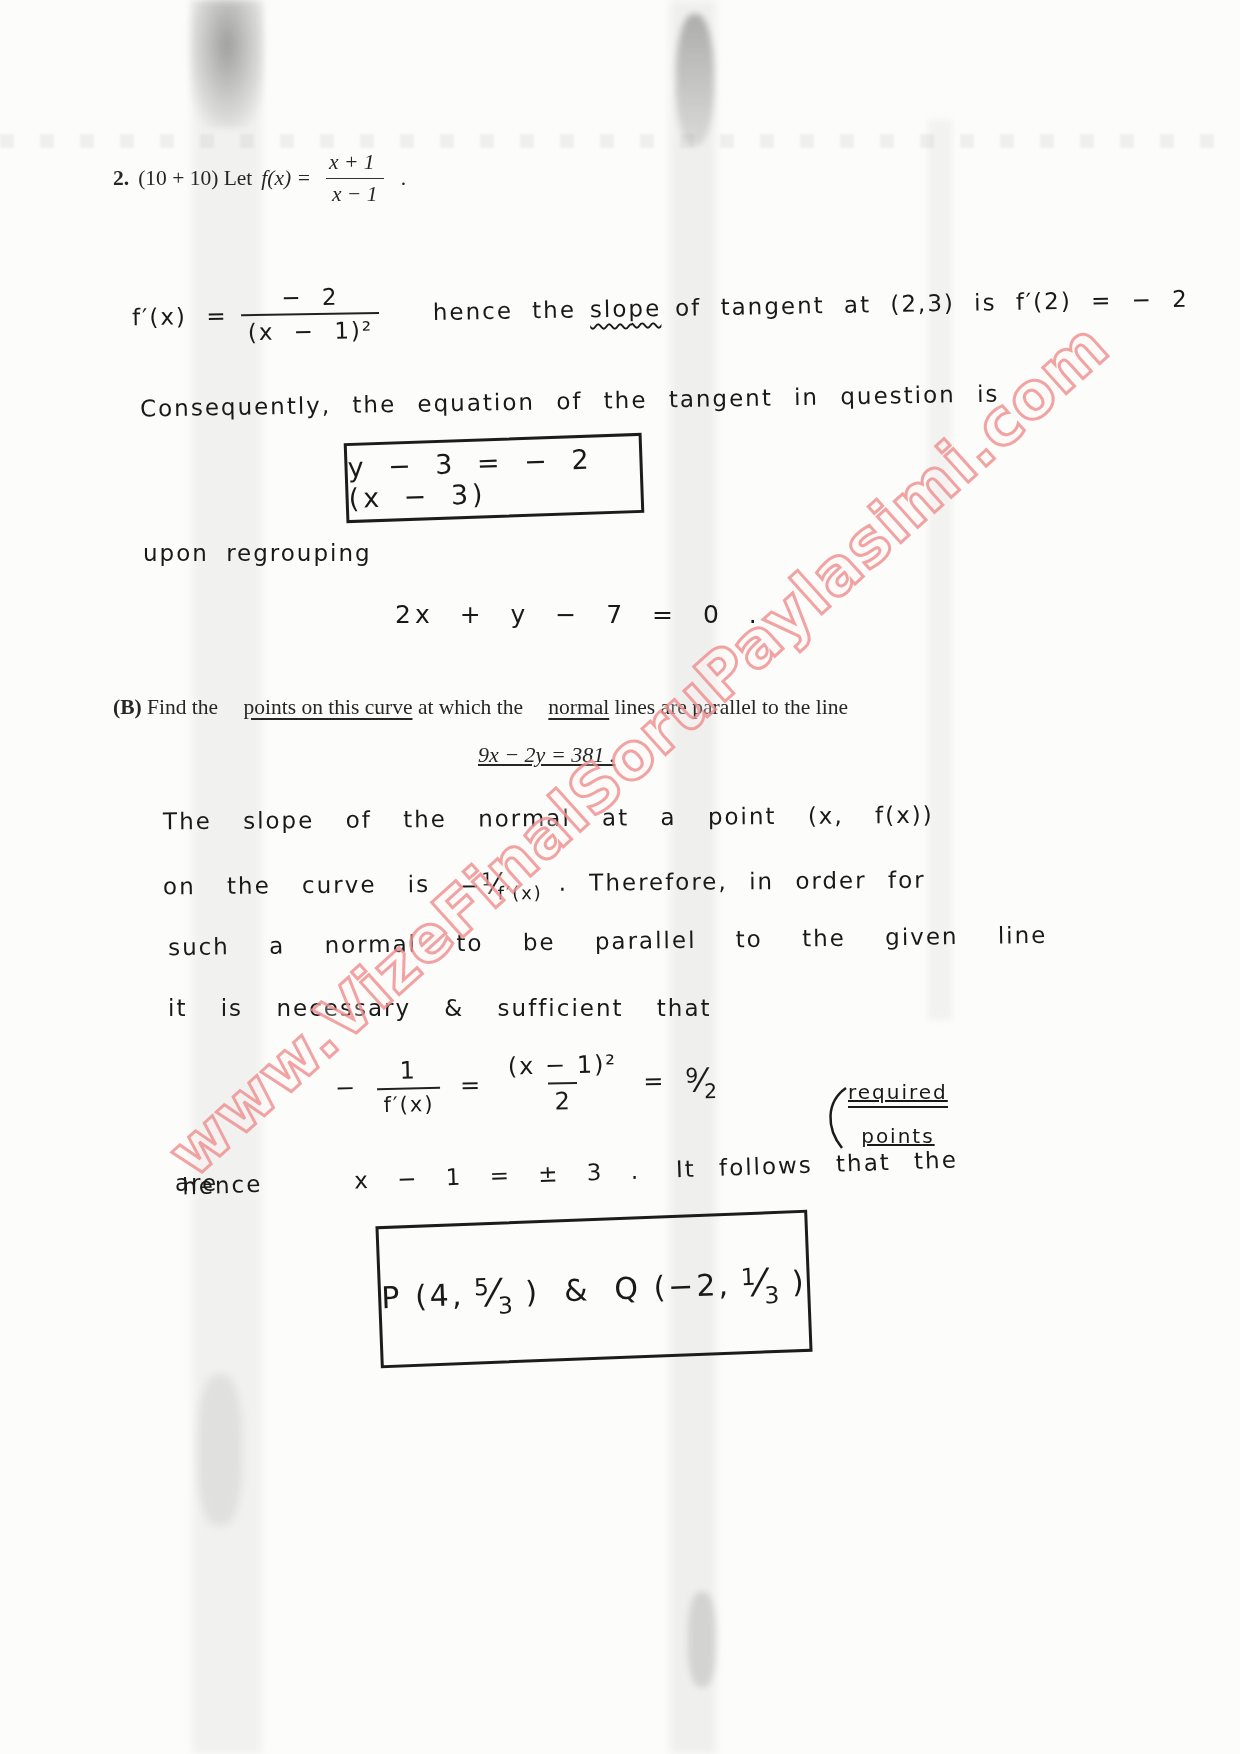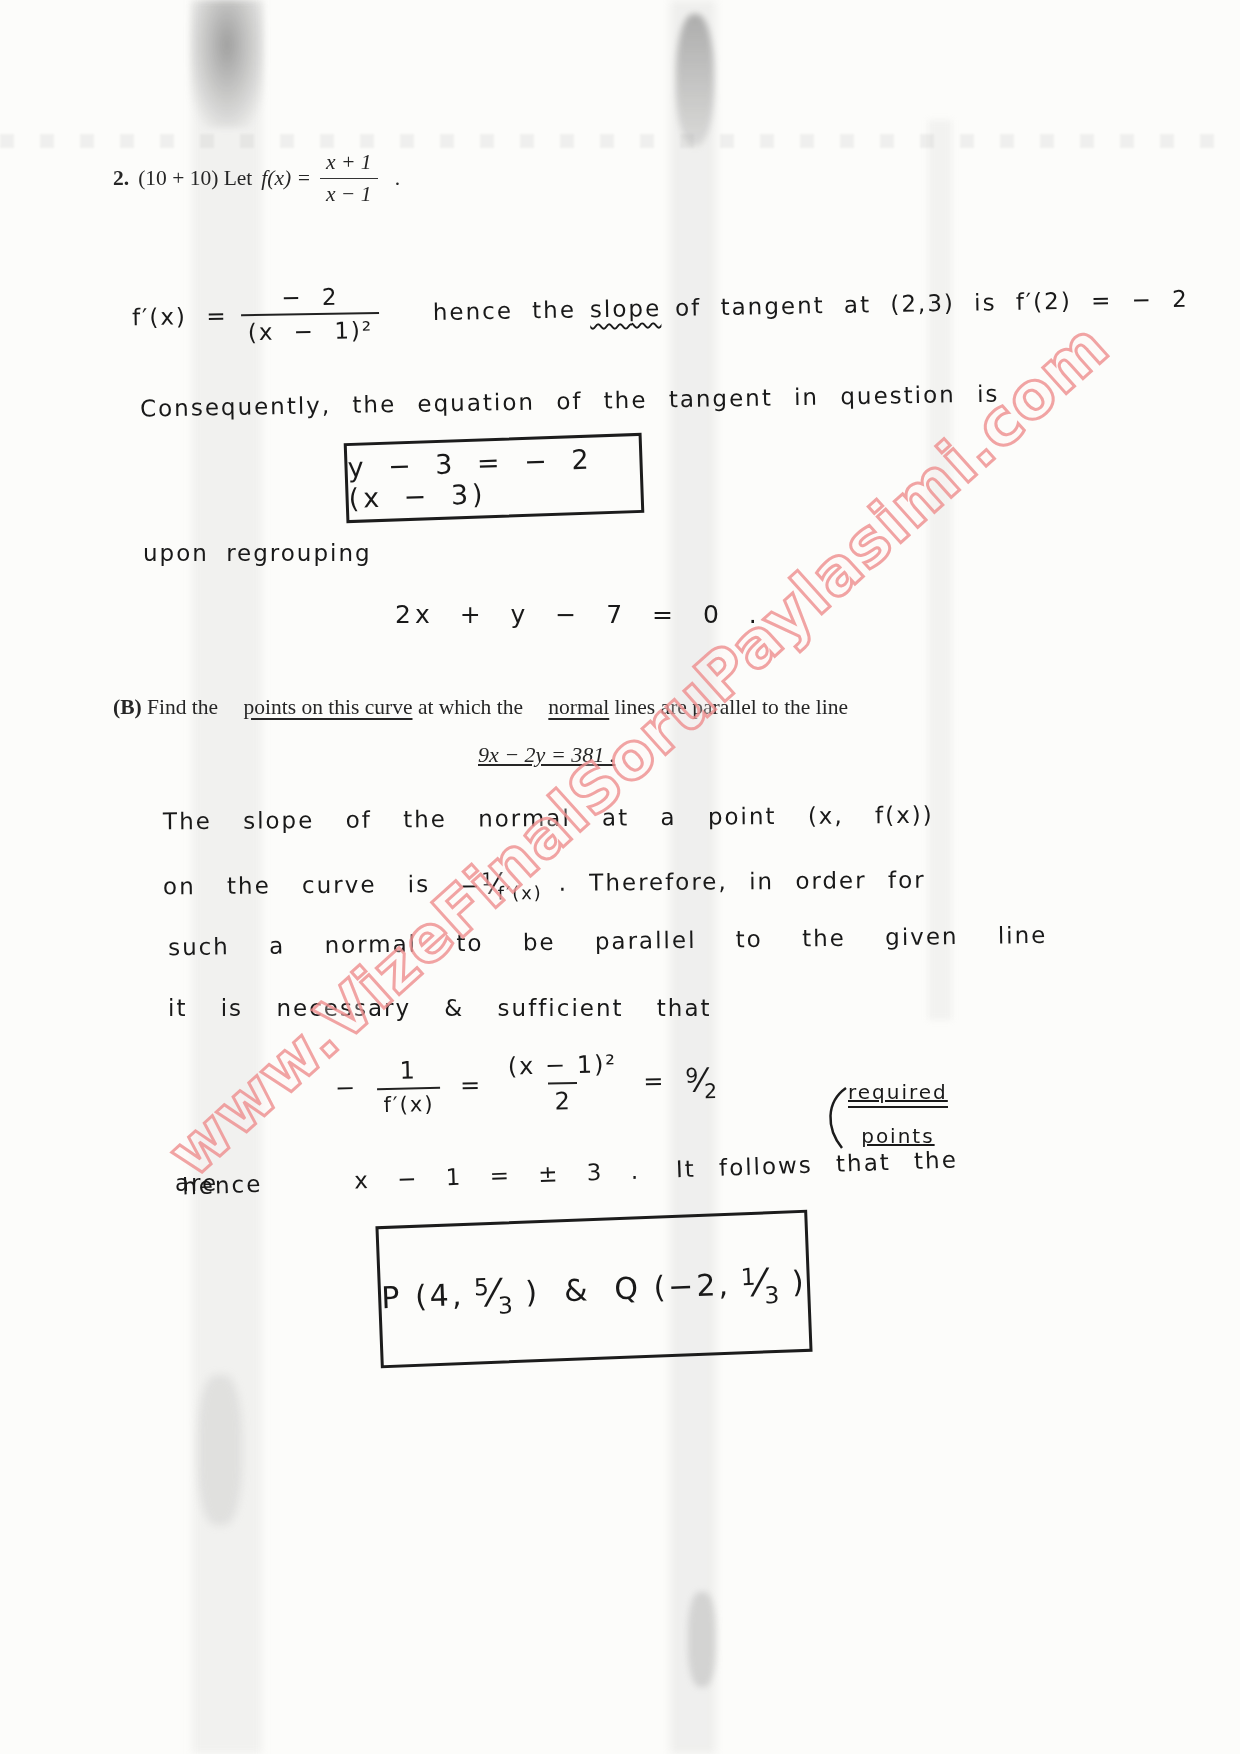--- a/index.html
+++ b/index.html
@@ -29,21 +29,21 @@
     color: #191919;
     letter-spacing: 2px;
   }
 
   .abs { position: absolute; }
 
   
   .frac { display: inline-flex; flex-direction: column; align-items: center; vertical-align: middle; }
   .frac .num { padding: 0 6px 3px; }
   .frac .den { border-top: 2px solid #222; padding: 3px 6px 0; }
-  .frac.printfrac .den { border-top: 1.5px solid #333; }
+  .frac.printfrac .den { border-top: 1.5px solid #333; margin-left: 6px; }
 
   
   .sfrac { display: inline-block; white-space: nowrap; }
   .sfrac .top { font-size: 0.78em; position: relative; top: -0.45em; }
   .sfrac .slash { font-size: 1.25em; margin: 0 -2px; }
   .sfrac .bot { font-size: 0.78em; position: relative; top: 0.35em; }
 
   .wavy { text-decoration: underline wavy #1a1a1a 2px; text-underline-offset: 6px; }
 
   .hwbox {

